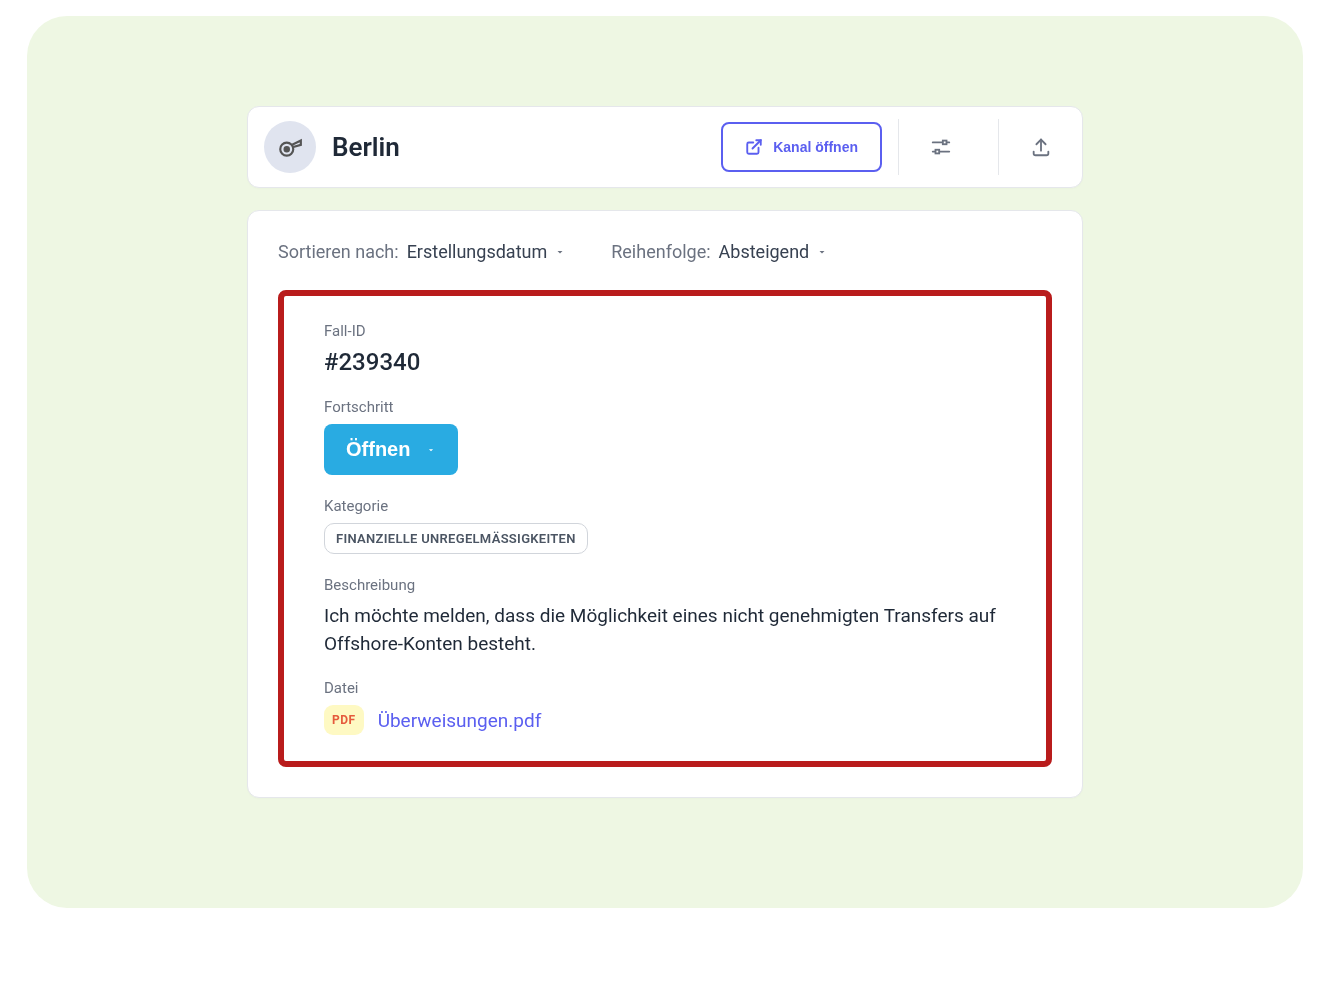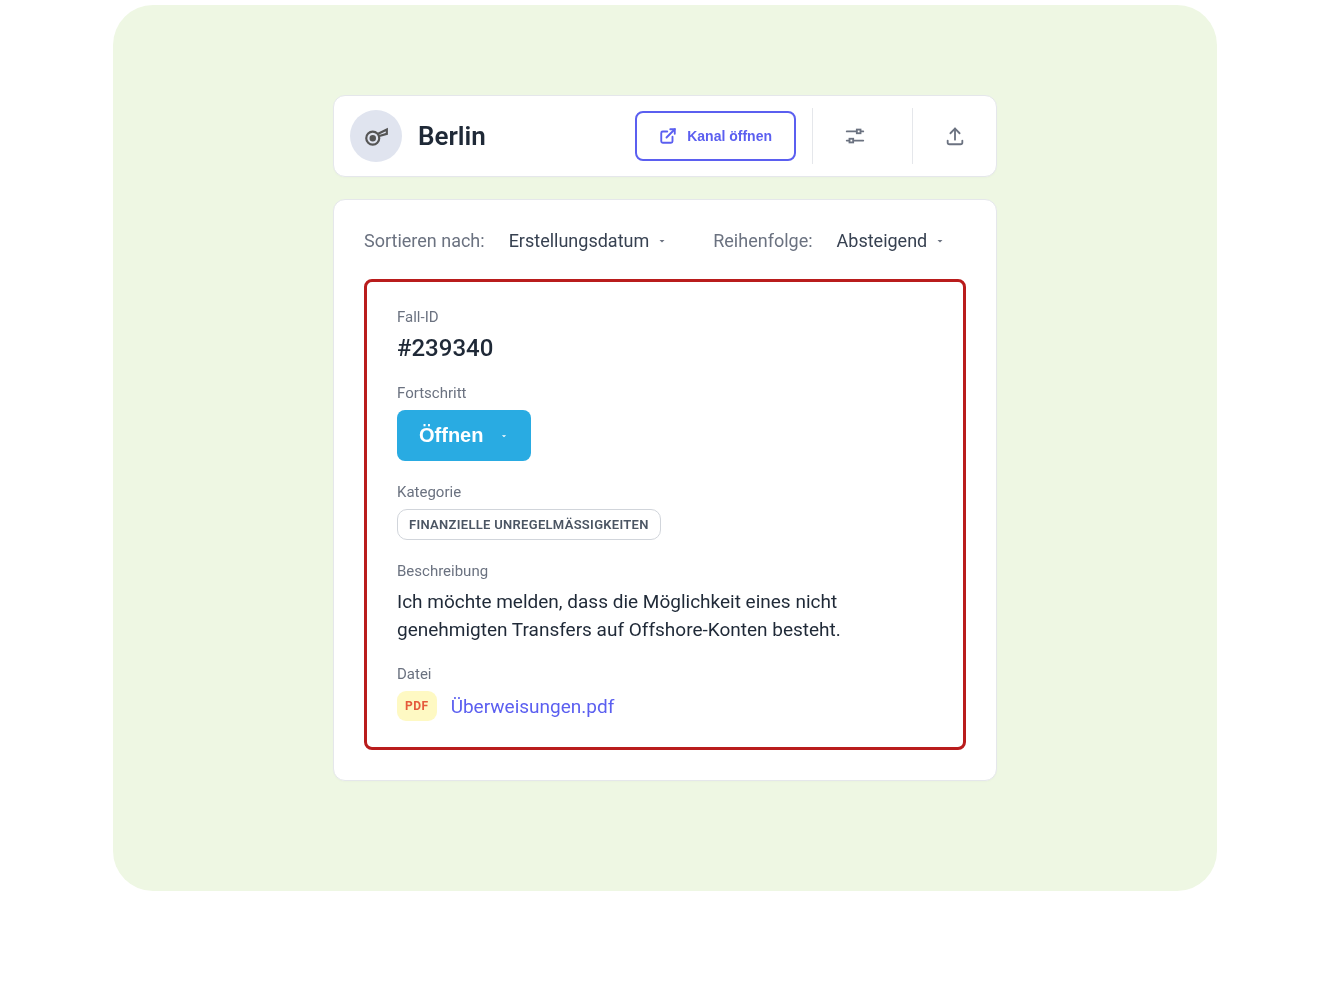--- a/index.html
+++ b/index.html
@@ -5,22 +5,22 @@
     * { box-sizing: border-box; margin: 0; padding: 0; }
     body {
       font-family: -apple-system, BlinkMacSystemFont, 'Segoe UI', Roboto, sans-serif;
       background: #fff;
       padding: 0;
     }
     .outer-container {
       background: #eef7e3;
       border-radius: 40px;
       padding: 90px 220px 110px 220px;
-      margin: 5px auto;
-      width: 1104px;
+      margin: 16px auto;
+      width: 1276px;
     }
     .header-card {
       background: #fff;
       border: 1px solid #e5e7eb;
       border-radius: 12px;
       padding: 12px 0 12px 16px;
       display: flex;
       align-items: center;
       gap: 16px;
       box-shadow: 0 1px 2px rgba(0,0,0,0.02);
@@ -73,28 +73,28 @@
     }
     .sort-row {
       display: flex;
       gap: 45px;
       margin-bottom: 28px;
       font-size: 18px;
     }
     .sort-item {
       display: flex;
       align-items: center;
-      gap: 24px;
+      gap: 8px;
     }
     .sort-label { color: #6b7280; }
     .sort-value { color: #374151; display: flex; align-items: center; gap: 7px; cursor: pointer; }
     .case-card {
-      border: 3px solid #b91c1c;
+      border: 6px solid #b91c1c;
       border-radius: 8px;
-      padding: 26px 30px;
+      padding: 26px 40px;
     }
     .field { margin-bottom: 22px; }
     .field:last-child { margin-bottom: 0; }
     .field-label {
       font-size: 15px;
       color: #6b7280;
       margin-bottom: 8px;
     }
     .case-id {
       font-size: 24px;

